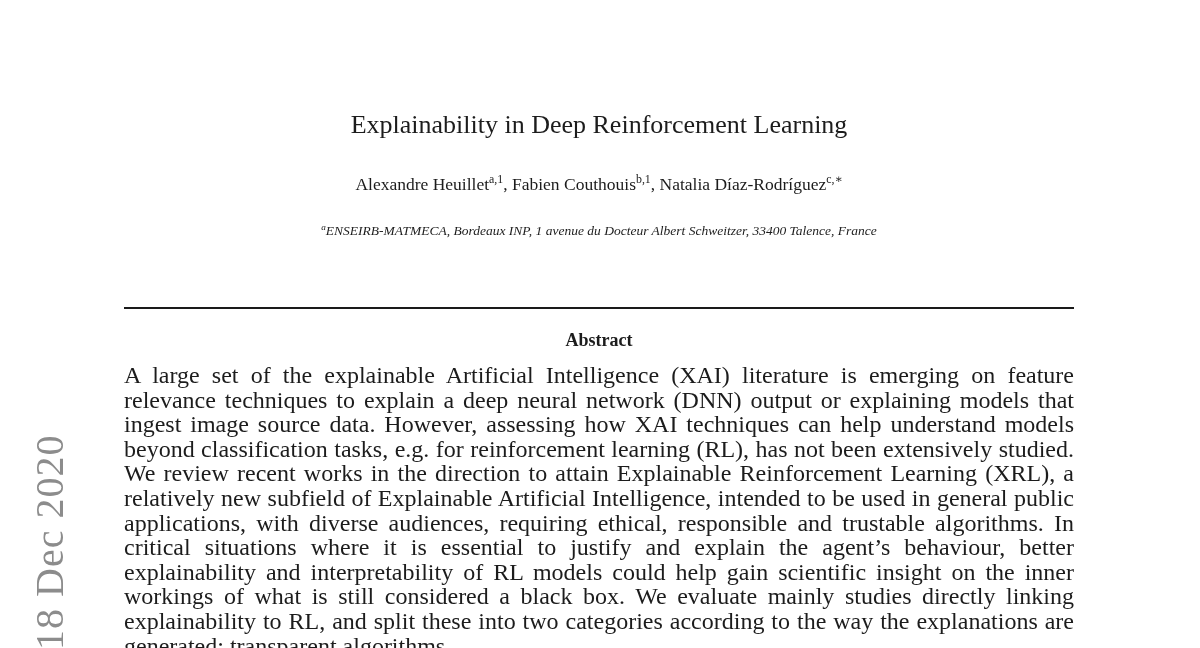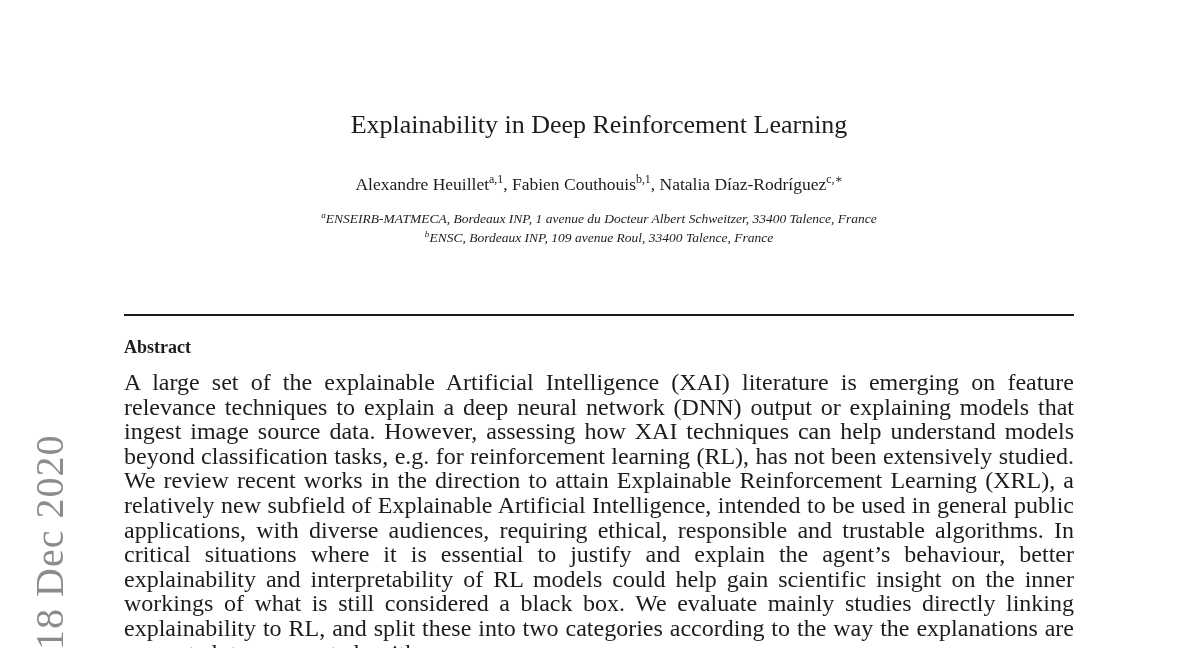--- a/index.html
+++ b/index.html
@@ -48,38 +48,39 @@
     text-align:center;
     font-size:17.5px;
     line-height:24px;
   }
   sup{
     font-size:68%;
     vertical-align:super;
     line-height:0;
   }
   .affiliations{
-    margin-top:13px;
+    margin-top:25px;
     text-align:center;
     font-style:italic;
     font-size:13.5px;
     line-height:19px;
   }
   .divider{
     margin-top:67px;
     height:0;
     border:none;
     border-top:2px solid #1a1a1a;
     width:100%;
   }
   .abstract-heading{
     margin-top:19px;
     font-size:18px;
     font-weight:bold;
     line-height:24px;
+    text-align:center;
   }
   .abstract-text{
     margin-top:11px;
     font-size:24px;
     line-height:24.6px;
     text-align:justify;
   }
 </style>
 </head>
 <body>
@@ -91,21 +92,20 @@
   <div class="content">
 
     <h1 class="title">Explainability in Deep Reinforcement Learning</h1>
 
     <div class="authors">
       <span><span>Alexandre Heuillet</span><sup>a,1</sup><span>, </span></span><span><span>Fabien Couthouis</span><sup>b,1</sup><span>, </span></span><span><span>Natalia Díaz-Rodríguez</span><sup>c,∗</sup><span></span></span>
     </div>
 
     <div class="affiliations">
       <div><sup>a</sup><span>ENSEIRB-MATMECA, Bordeaux INP, 1 avenue du Docteur Albert Schweitzer, 33400 Talence, France</span></div>
-      <div><sup>b</sup><span>ENSC, Bordeaux INP, 109 avenue Roul, 33400 Talence, France</span></div>
     </div>
 
     <hr class="divider">
 
     <div class="abstract-heading">Abstract</div>
 
     <p class="abstract-text">A large set of the explainable Artificial Intelligence (XAI) literature is emerging on feature relevance techniques to explain a deep neural network (DNN) output or explaining models that ingest image source data. However, assessing how XAI techniques can help understand models beyond classification tasks, e.g. for reinforcement learning (RL), has not been extensively studied. We review recent works in the direction to attain Explainable Reinforcement Learning (XRL), a relatively new subfield of Explainable Artificial Intelligence, intended to be used in general public applications, with diverse audiences, requiring ethical, responsible and trustable algorithms. In critical situations where it is essential to justify and explain the agent’s behaviour, better explainability and interpretability of RL models could help gain scientific insight on the inner workings of what is still considered a black box. We evaluate mainly studies directly linking explainability to RL, and split these into two categories according to the way the explanations are generated: transparent algorithms</p>
 
   </div>
 </div>

